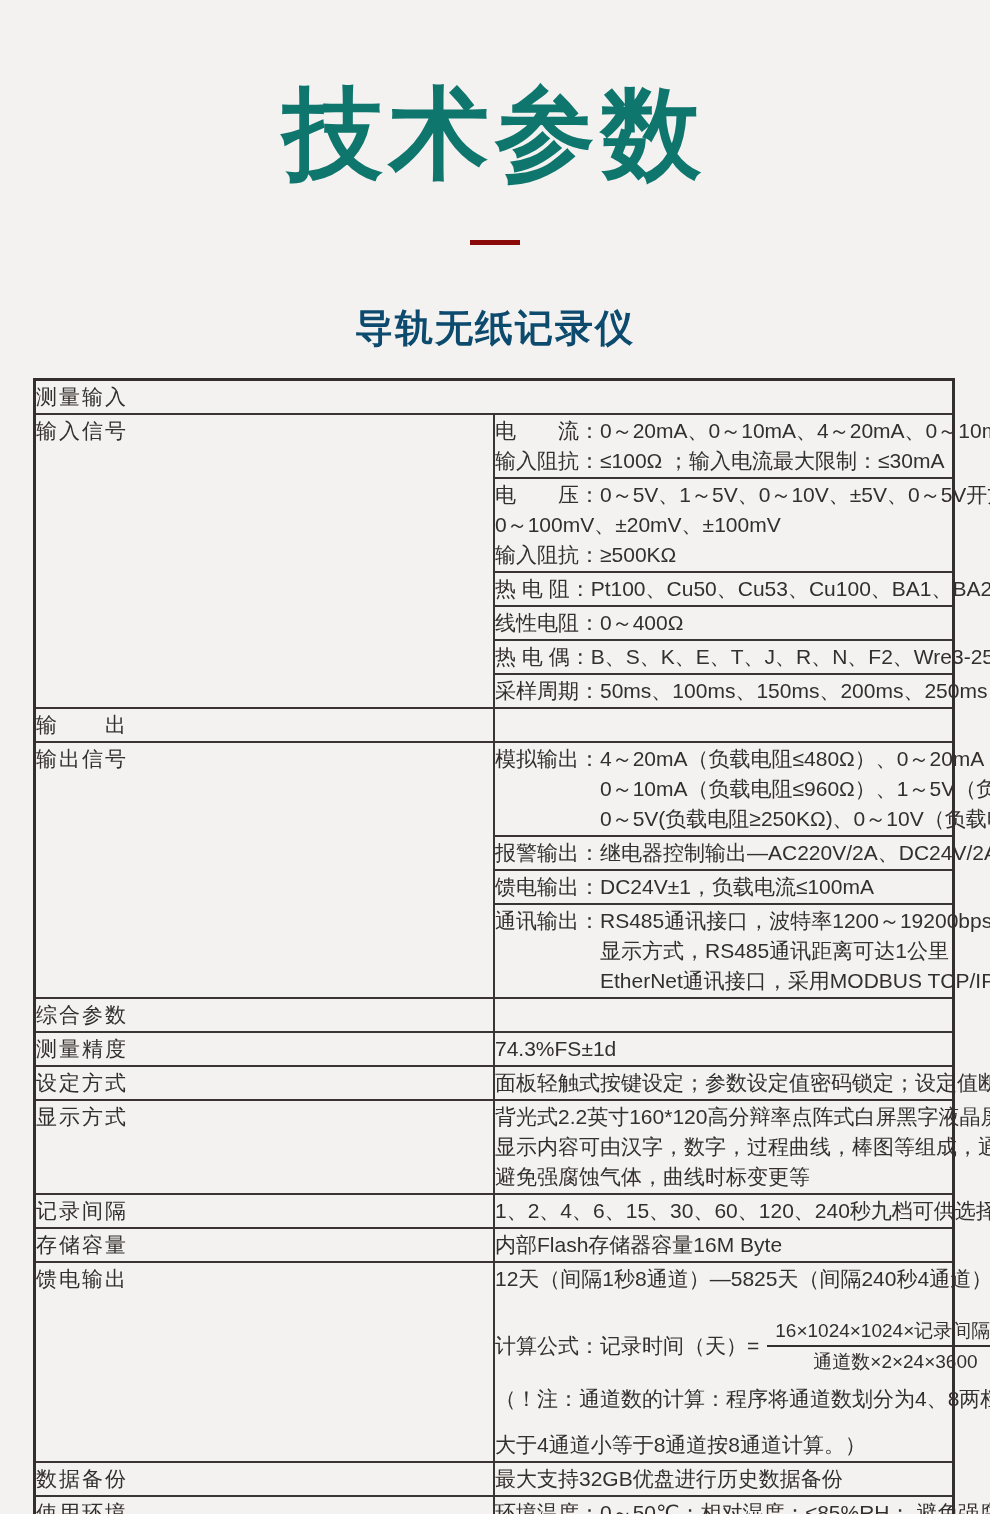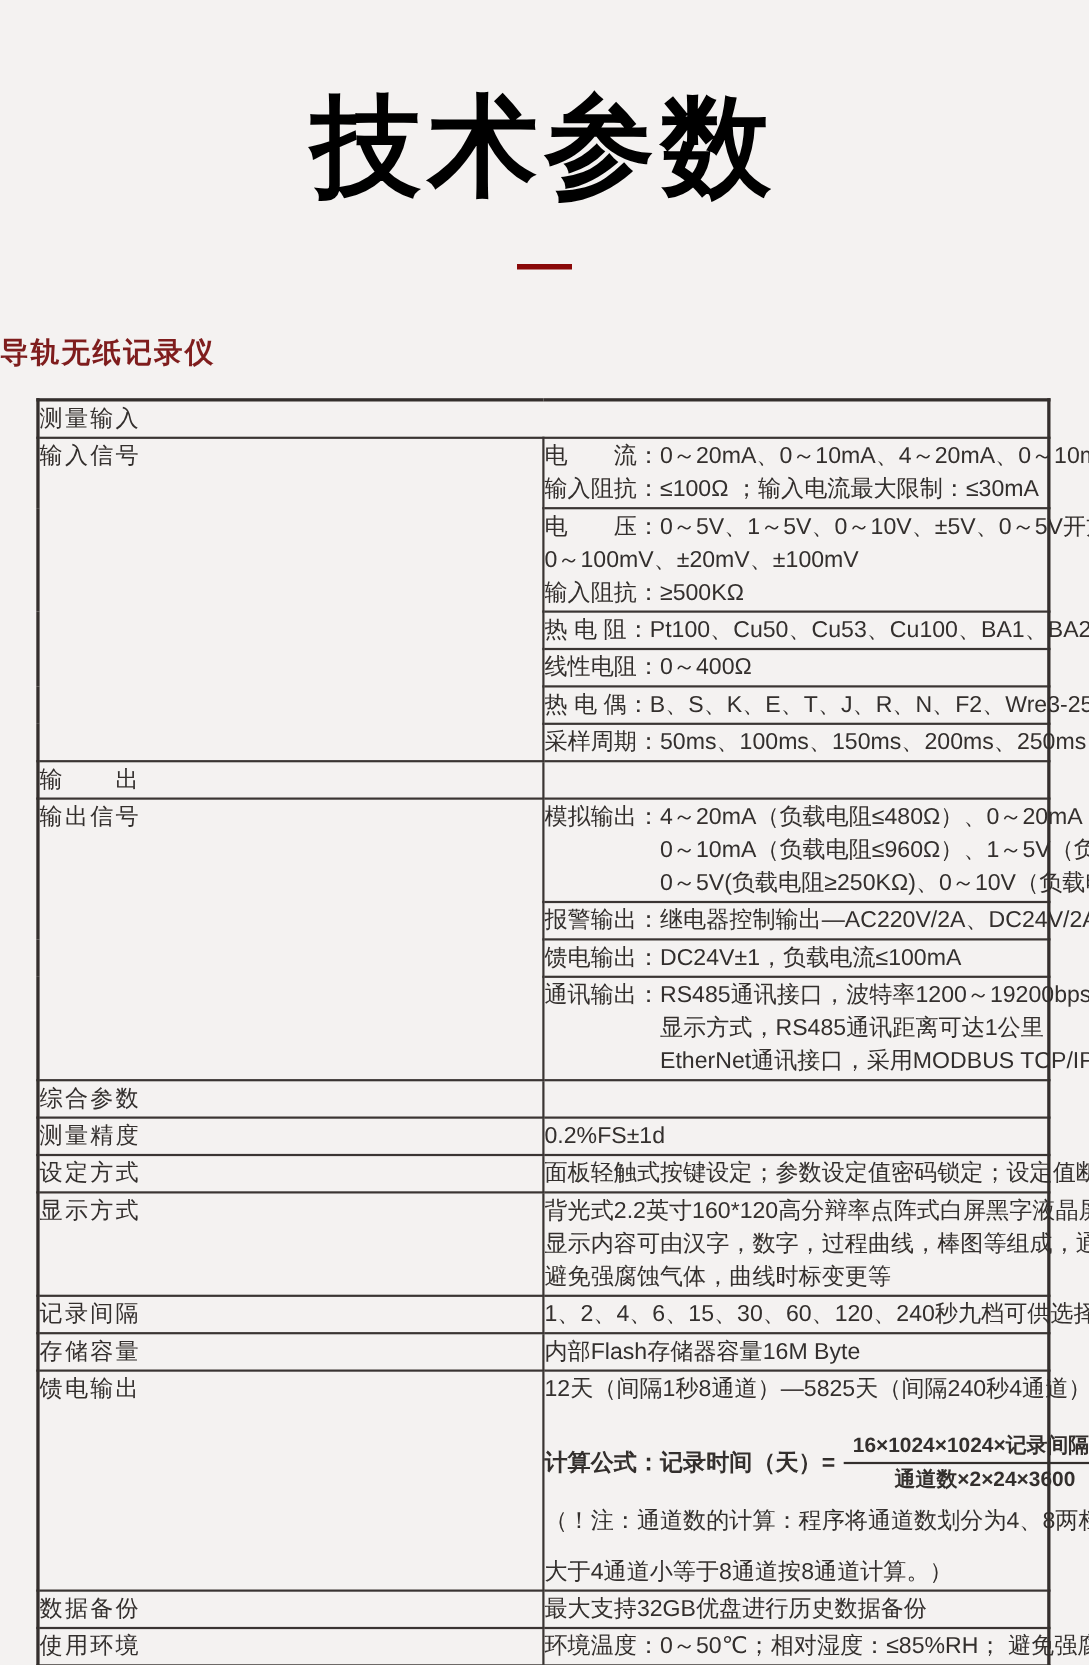--- a/index.html
+++ b/index.html
@@ -13,35 +13,36 @@
     font-family: "Liberation Sans", "DejaVu Sans", sans-serif;
     color: #2f2b29;
     overflow: hidden;
   }
   .page-title {
     margin-top: 78px;
     text-align: center;
     font-size: 100px;
     font-weight: 900;
     letter-spacing: 6px;
-    color: #000000;
+    color: #0f766e;
     line-height: 1.1;
   }
   .accent-divider {
     width: 50px;
     height: 5px;
     margin: 52px auto 0 auto;
     background: #8a0909;
   }
   .subtitle {
     margin-top: 58px;
-    font-size: 26px;
+    text-align: center;
+    font-size: 38px;
     font-weight: 600;
     letter-spacing: 2px;
-    color: #7f1d1d;
+    color: #0c4a6e;
   }
   table.spec {
     margin: 24px 0 0 33px;
     width: 922px;
     border-collapse: collapse;
     table-layout: fixed;
     font-size: 21px;
     line-height: 30px;
     color: #332f2d;
   }
@@ -72,21 +73,20 @@
     white-space: nowrap;
   }
   .indent {
     padding-left: 105px;
   }
   .formula-row {
     display: flex;
     align-items: center;
     margin-top: 24px;
     white-space: nowrap;
-    font-weight: bold;
   }
   .frac {
     display: inline-flex;
     flex-direction: column;
     text-align: center;
     font-size: 19px;
     line-height: 25px;
     margin-left: 8px;
     vertical-align: middle;
   }
@@ -186,21 +186,21 @@
   </tr>
 
   <tr>
     <td class="label">综合参数</td>
     <td class="content"></td>
   </tr>
 
   <tr>
     <td class="label">测量精度</td>
     <td class="content">
-      <div class="cline">0.2%FS±1d</div>
+      <div class="cline">74.3%FS±1d</div>
     </td>
   </tr>
   <tr>
     <td class="label">设定方式</td>
     <td class="content">
       <div class="cline">面板轻触式按键设定；参数设定值密码锁定；设定值断电永久保存。</div>
     </td>
   </tr>
   <tr>
     <td class="label">显示方式</td>

